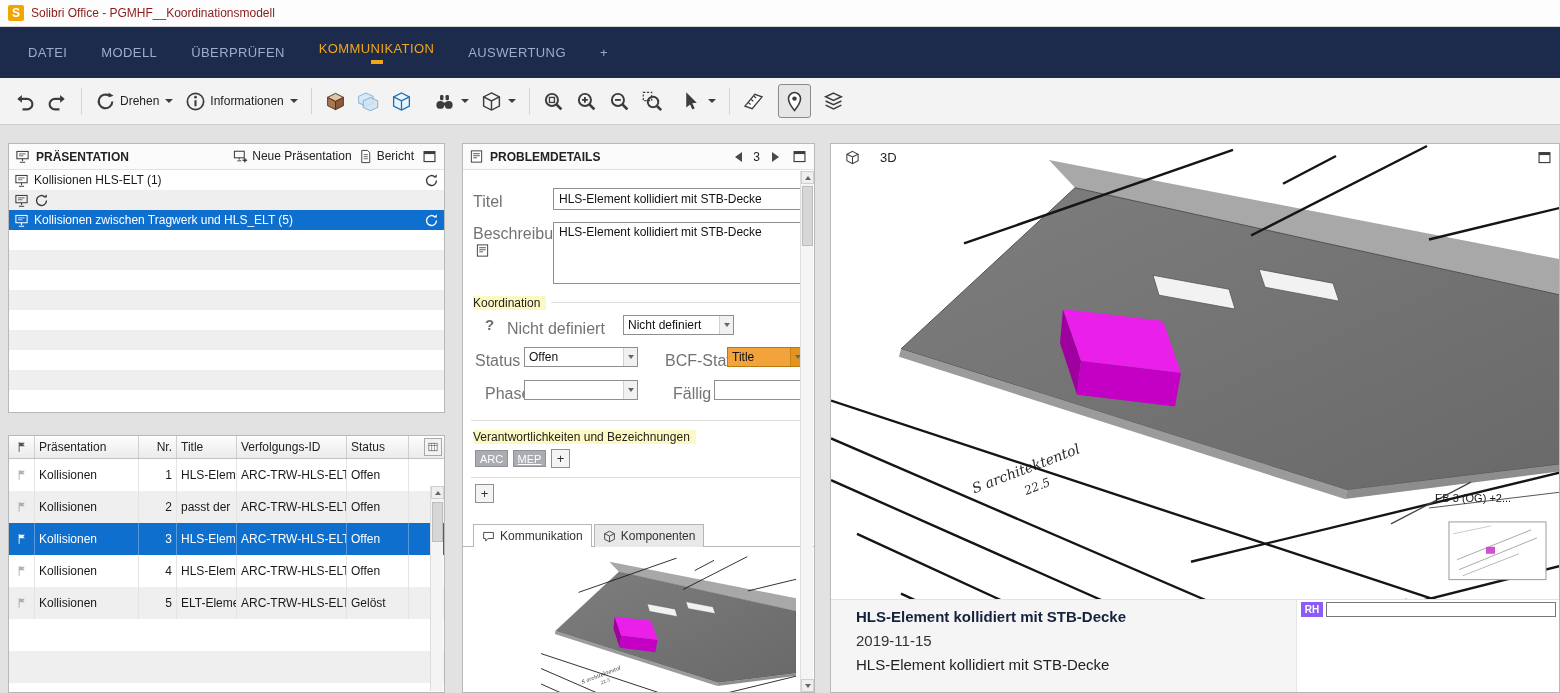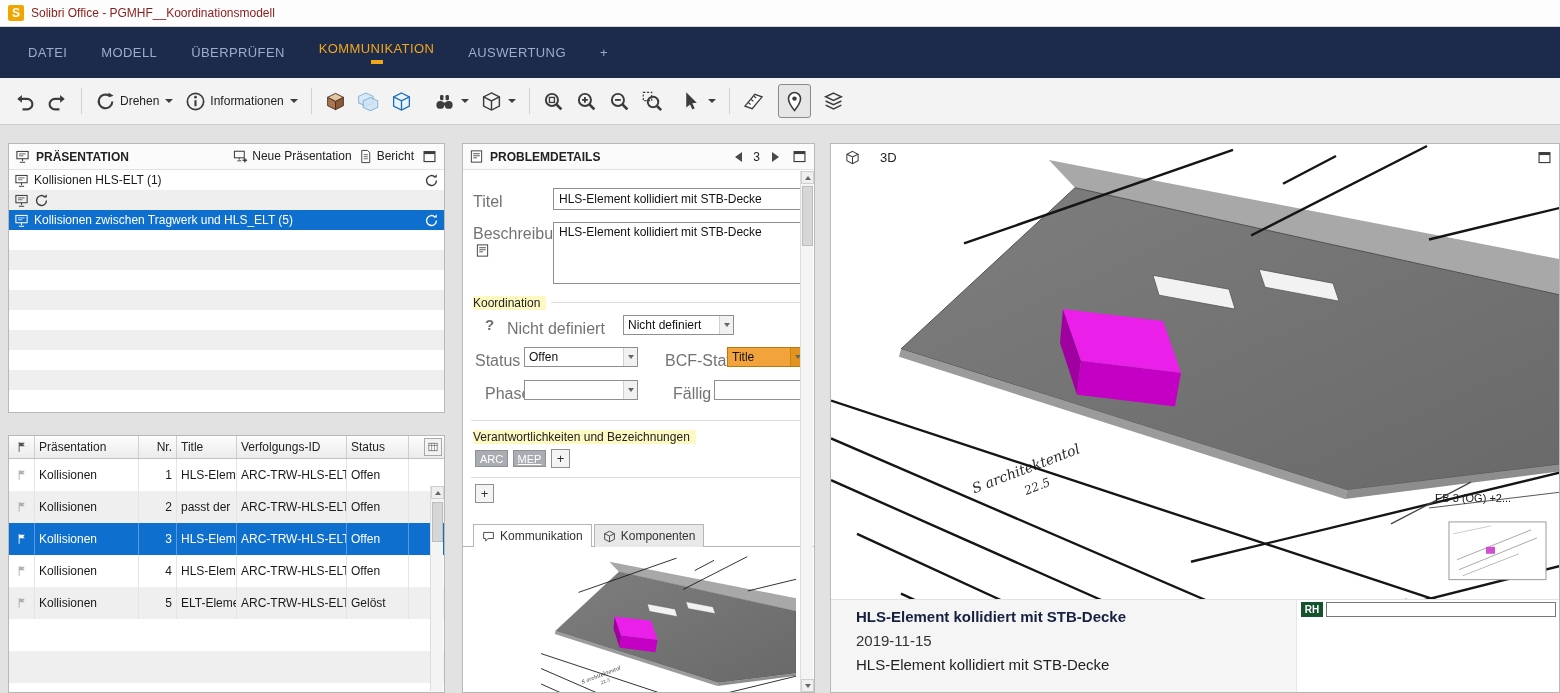--- a/index.html
+++ b/index.html
@@ -112,21 +112,21 @@
     font-size:13px; color:#222; z-index:3; }
   .vp-panelbtn { position:absolute; right:6px; top:5px; z-index:3; }
   .overlay-left { position:absolute; left:0; bottom:0; width:465px; height:93px;
     background:#f5f5f5; border-top:1px solid #e2e2e2; padding:8px 0 0 25px; z-index:3; }
   .ov-title { font-size:15px; font-weight:bold; color:#16213e; margin-bottom:7px; }
   .ov-date { font-size:15px; color:#333; margin-bottom:7px; }
   .ov-desc { font-size:15px; color:#222; }
   .overlay-right { position:absolute; left:465px; bottom:0; width:264px; height:93px;
     background:#ffffff; border-top:1px solid #e2e2e2; border-left:1px solid #e6e6e6; padding:2px 4px; z-index:3; }
   .rh-row { display:flex; gap:3px; align-items:center; }
-  .rh-badge { width:22px; height:15px; background:#14532d; color:#fff; font-size:10px; font-weight:bold;
+  .rh-badge { width:22px; height:15px; background:#8b5cf6; color:#fff; font-size:10px; font-weight:bold;
     display:flex; align-items:center; justify-content:center; }
   .rh-input { flex:1; height:15px; border:1px solid #777; font-size:10px; padding:0 3px; font-family:inherit; }
 </style>
 </head>
 <body>
 
 <svg width="0" height="0" style="position:absolute" aria-hidden="true">
   <defs>
     <linearGradient id="slabGrad" x1="0" y1="0" x2="1" y2="1">
       <stop offset="0" stop-color="#7e7e7e"></stop>

